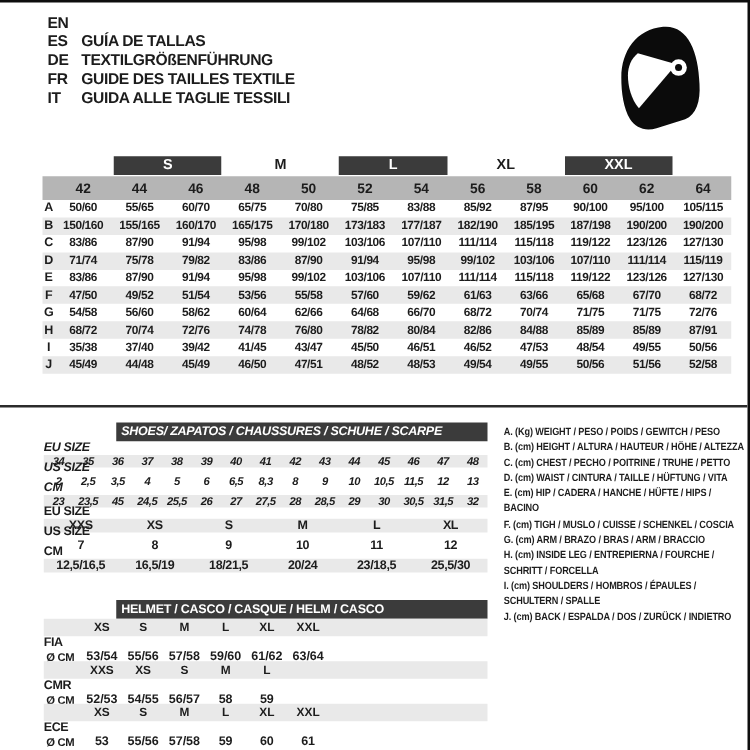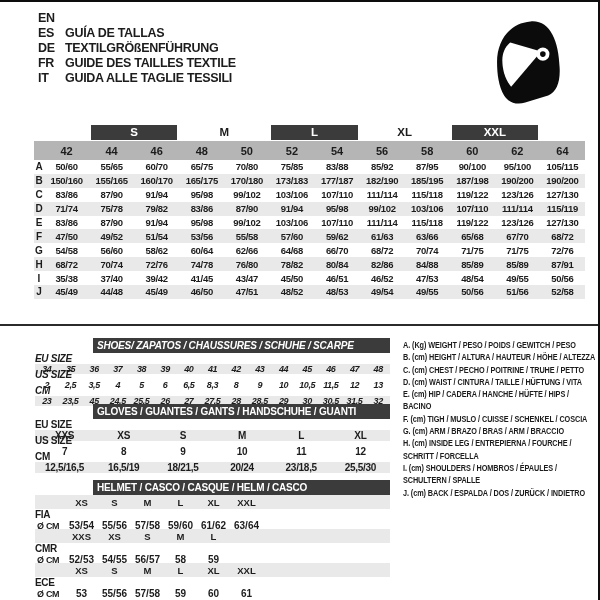--- a/index.html
+++ b/index.html
@@ -325,21 +325,20 @@
             <div>30</div>
             <div>30,5</div>
             <div>31,5</div>
             <div>32</div>
           </div>
         </div>
       </div>
   </div>
 
   <div class="sub-table gloves-table">
-    <div class="sub-title">GLOVES / GUANTES / GANTS / HANDSCHUHE / GUANTI</div>
     <div>
         <div class="sub-row shaded">
           <div class="row-label">EU SIZE</div>
           <div class="row-vals gloves-cols">
             <div>XXS</div>
             <div>XS</div>
             <div>S</div>
             <div>M</div>
             <div>L</div>
             <div>XL</div>

